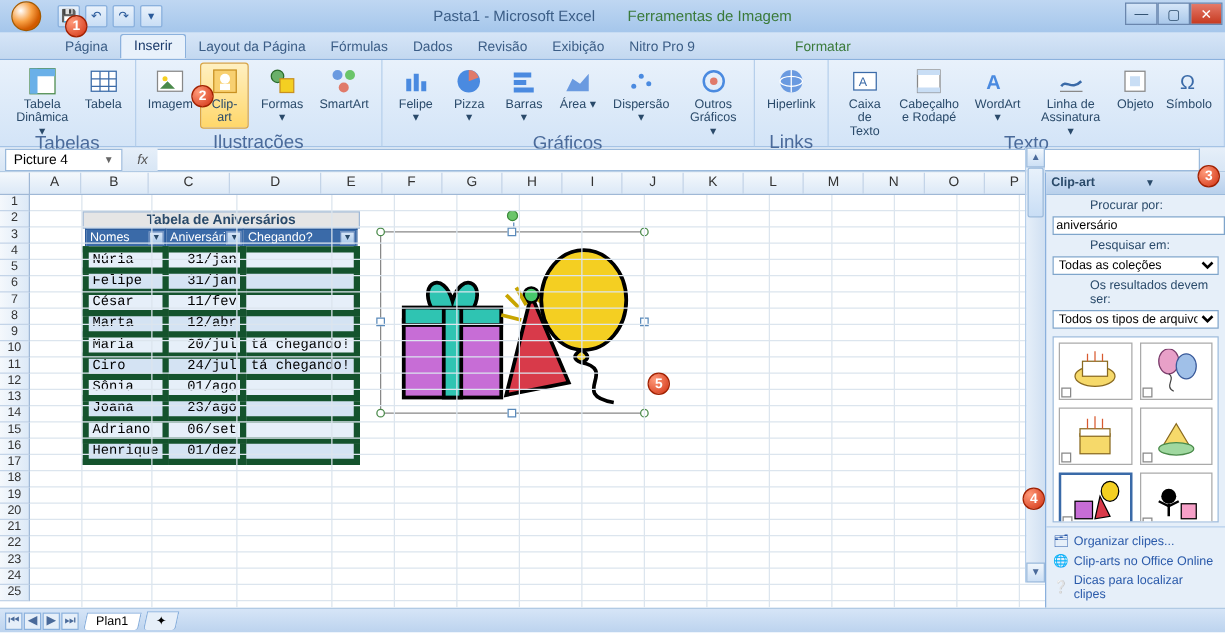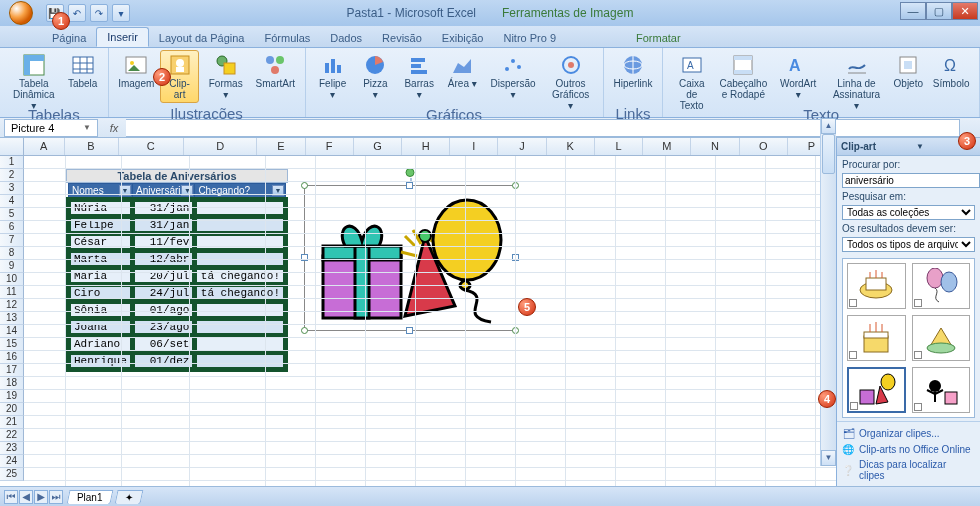--- a/index.html
+++ b/index.html
@@ -70,21 +70,21 @@
 .rot::after { content:''; position:absolute; top:9px; left:4px; width:1px; height:8px; background:#5a8abb;}
 
 
 .callout { position:absolute; width:18px; height:18px; border-radius:50%; background:radial-gradient(circle at 30% 30%,#ff9a7a,#d13010); color:#fff; font-size:11px; font-weight:bold; display:flex; align-items:center; justify-content:center; border:1px solid #a02000; z-index:50;}
 
 
 .taskpane { width:144px; background:#e6eff9; border-left:1px solid #8bb1dd; display:flex; flex-direction:column; font-size:10px;}
 .tp-hdr { height:18px; background:linear-gradient(#d4e3f5,#b8d0ec); display:flex; align-items:center; justify-content:space-between; padding:0 4px; color:#2a4a6a; font-weight:bold; border-bottom:1px solid #9bbadc;}
 .tp-hdr .x { width:12px; height:12px; font-size:9px; text-align:center; cursor:pointer;}
 .tp-body { padding:3px 5px; display:flex; flex-direction:column; gap:3px;}
-.tp-body label { color:#2a4a6a;}
+.tp-body label { color:#2a4a6a;margin-left:30px;}
 .tp-row { display:flex; gap:3px;}
 .tp-row input[type=text] { flex:1; border:1px solid #7fa5cb; padding:1px 2px; font-size:10px;}
 .tp-row select { width:100%; border:1px solid #7fa5cb; font-size:10px; background:#fff;}
 .tp-results { flex:1; background:#fff; border:1px solid #9bbadc; margin:3px 5px; padding:4px; display:grid; grid-template-columns:1fr 1fr; gap:6px; align-content:start; overflow:hidden;}
 .thumb { border:1px solid #aaa; height:46px; background:#fff; position:relative; display:flex; align-items:center; justify-content:center;}
 .thumb.sel { border:2px solid #3a6aa8;}
 .thumb .tag { position:absolute; bottom:1px; left:1px; width:8px; height:8px; background:#fff; border:1px solid #888;}
 .tp-links { padding:3px 6px; border-top:1px solid #b6cfeb;}
 .tp-links div { color:#2a5aaa; padding:2px 0; cursor:pointer; display:flex; align-items:center; gap:4px;}
 .tp-links .lic { width:12px; height:12px; display:inline-flex; align-items:center; justify-content:center;}

